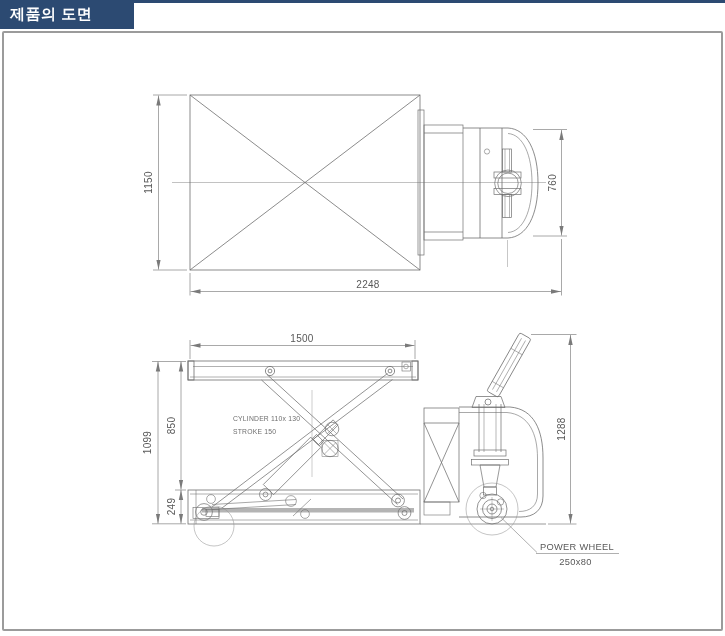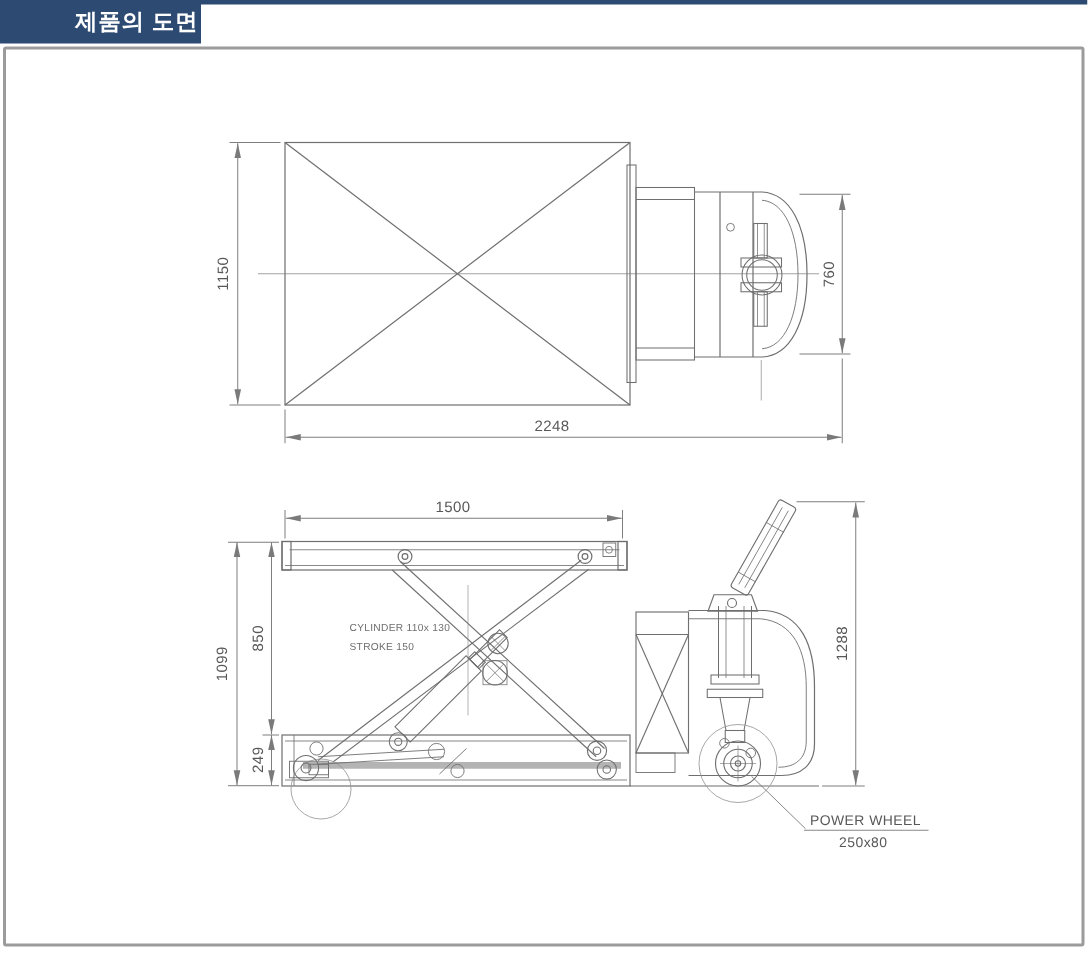--- a/index.html
+++ b/index.html
@@ -1,20 +1,20 @@
 <!DOCTYPE html>
 <html><head>
 <meta charset="utf-8">
 <style>
   html,body{margin:0;padding:0;background:#ffffff;}
   body{width:725px;height:636px;position:relative;font-family:"Liberation Sans",sans-serif;overflow:hidden;}
   .top-accent{position:absolute;left:0;top:0;width:725px;height:3px;background:#2c4a72;}
   .header-tab{position:absolute;left:0;top:0;width:134px;height:29px;background:#2c4a72;color:#ffffff;
     display:flex;align-items:center;}
-  .header-tab span{font-size:15px;font-weight:bold;padding-left:10px;letter-spacing:0.5px;margin-left:40px;}
+  .header-tab span{font-size:15px;font-weight:bold;padding-left:10px;letter-spacing:0.5px;}
   .frame{position:absolute;left:2px;top:31px;width:717px;height:596px;border:2px solid #9b9b9b;border-radius:2px;background:#ffffff;}
   svg{position:absolute;left:0;top:0;}
   text{font-family:"Liberation Sans",sans-serif;letter-spacing:0.3px;}
   .dim{font-size:10px;fill:#585858;}
   .note{font-size:6.8px;fill:#6e6e6e;letter-spacing:0.2px;}
   .lbl{font-size:9.3px;fill:#585858;}
 </style>
 </head>
 <body>
 

